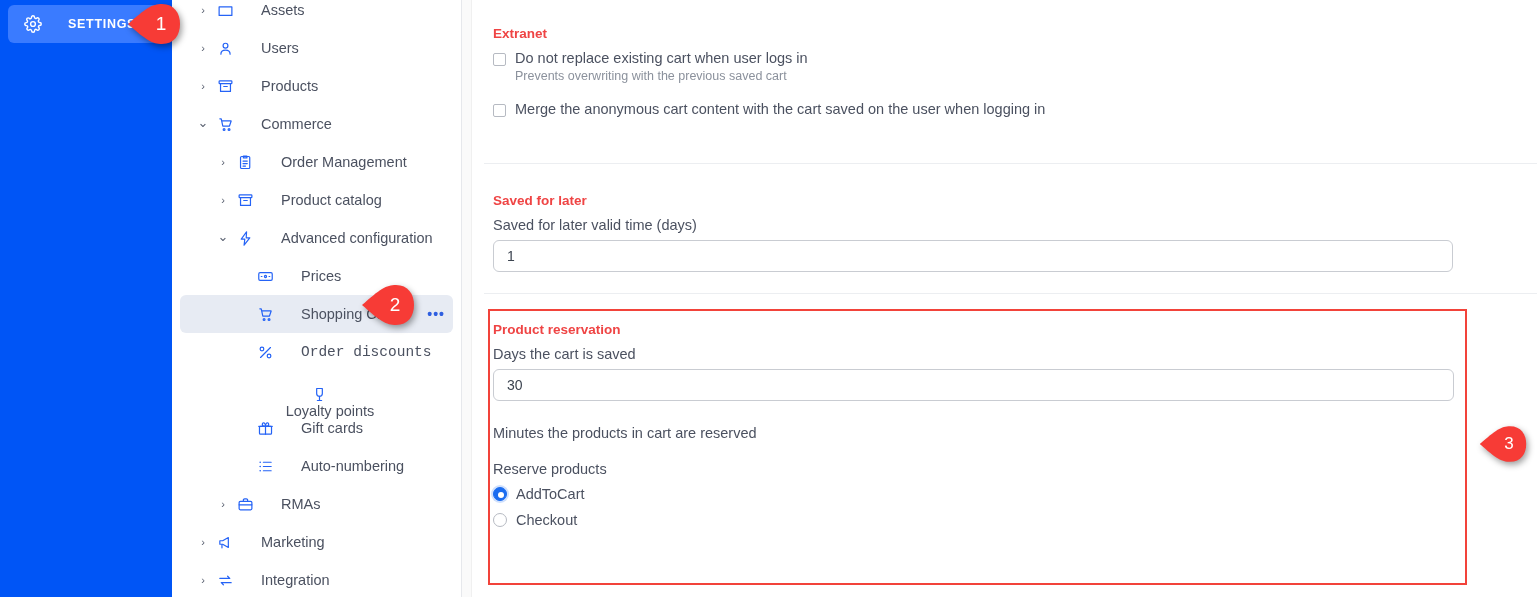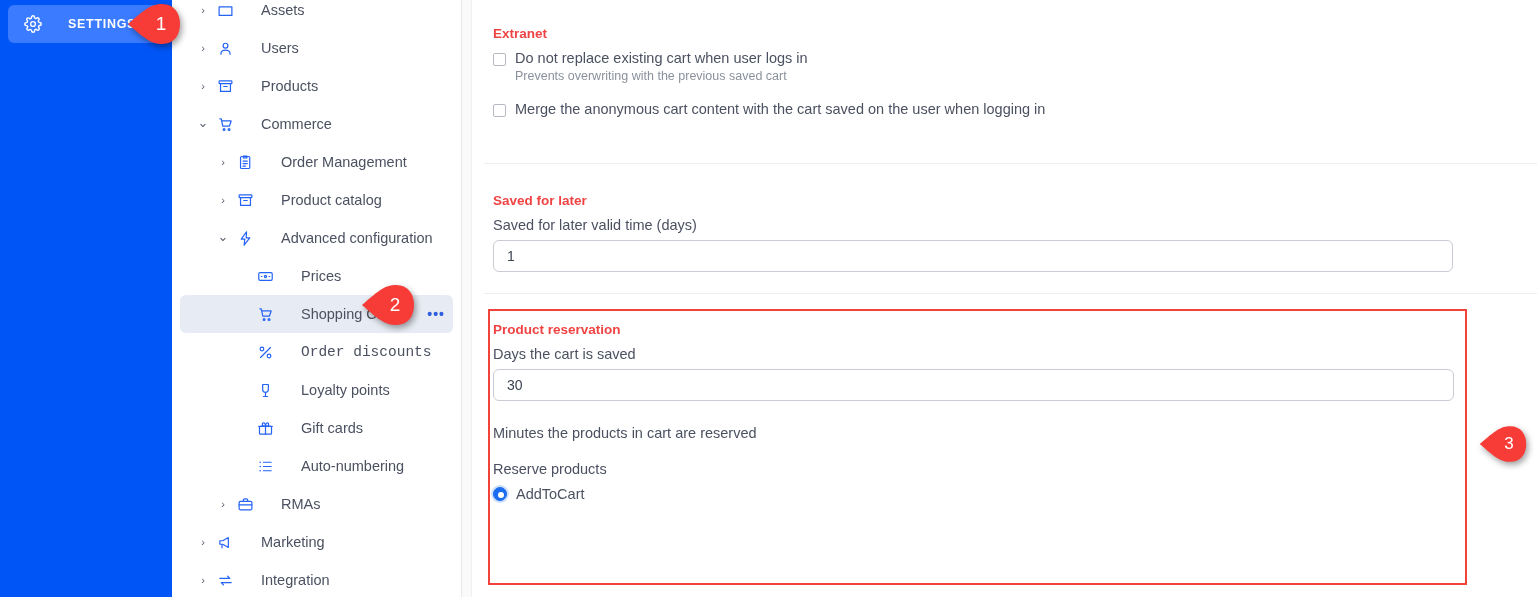--- a/index.html
+++ b/index.html
@@ -289,21 +289,21 @@
         <span class="chev none" style="margin-left: 56px;"></span>
         <span class="ico">
           <svg width="17" height="17" viewBox="0 0 24 24" fill="none" stroke="currentColor" stroke-width="1.7" stroke-linecap="round" stroke-linejoin="round">
             <circle cx="7" cy="7" r="2.6"></circle>
             <circle cx="17" cy="17" r="2.6"></circle>
             <path d="M19 5 5 19"></path>
           </svg>
         </span>
         <span class="nlbl">Order discounts</span>
       </div>
-      <div class="node" style="position: absolute; left: 0px; right: 0px; top: 371px;">
+      <div class="node" style="position: absolute; left: 0px; right: 0px; top: 371px; flex-direction: column;">
         <span class="chev none" style="margin-left: 56px;"></span>
         <span class="ico">
           <svg width="17" height="17" viewBox="0 0 24 24" fill="none" stroke="currentColor" stroke-width="1.7" stroke-linecap="round" stroke-linejoin="round">
             <path d="M8 3.5h8v7a4 4 0 0 1-4 4 4 4 0 0 1-4-4z"></path>
             <path d="M12 14.5v6M9 20.5h6"></path>
           </svg>
         </span>
         <span class="nlbl">Loyalty points</span>
       </div>
       <div class="node" style="position: absolute; left: 0px; right: 0px; top: 447px;">
@@ -403,20 +403,24 @@
     <input class="txtinput" type="text" value="30" style="">
 
     <div class="field-label" style="margin-top:24px;">Minutes the products in cart are reserved</div>
 
     <div class="field-label" style="margin-top:20px;margin-bottom:6px;">Reserve products</div>
 
     <div class="radio-row">
       <span class="radio on"></span>
       <span class="field-label">AddToCart</span>
     </div>
+    <div class="radio-row" style="margin-top:4px;">
+      <span class="radio"></span>
+      <span class="field-label">Checkout</span>
+    </div>
   </div>
 
   <div class="marker" id="marker1">
     <svg width="56" height="44" viewBox="0 0 56 44">
       <path d="M2 22 C 20 6, 26 2, 36 2 C 48 2, 54 11, 54 22 C 54 33, 48 42, 36 42 C 26 42, 20 38, 2 22 Z" fill="#f73b36"></path>
     </svg>
     <span class="num">1</span>
   </div>
 
   <div class="marker" id="marker2">

